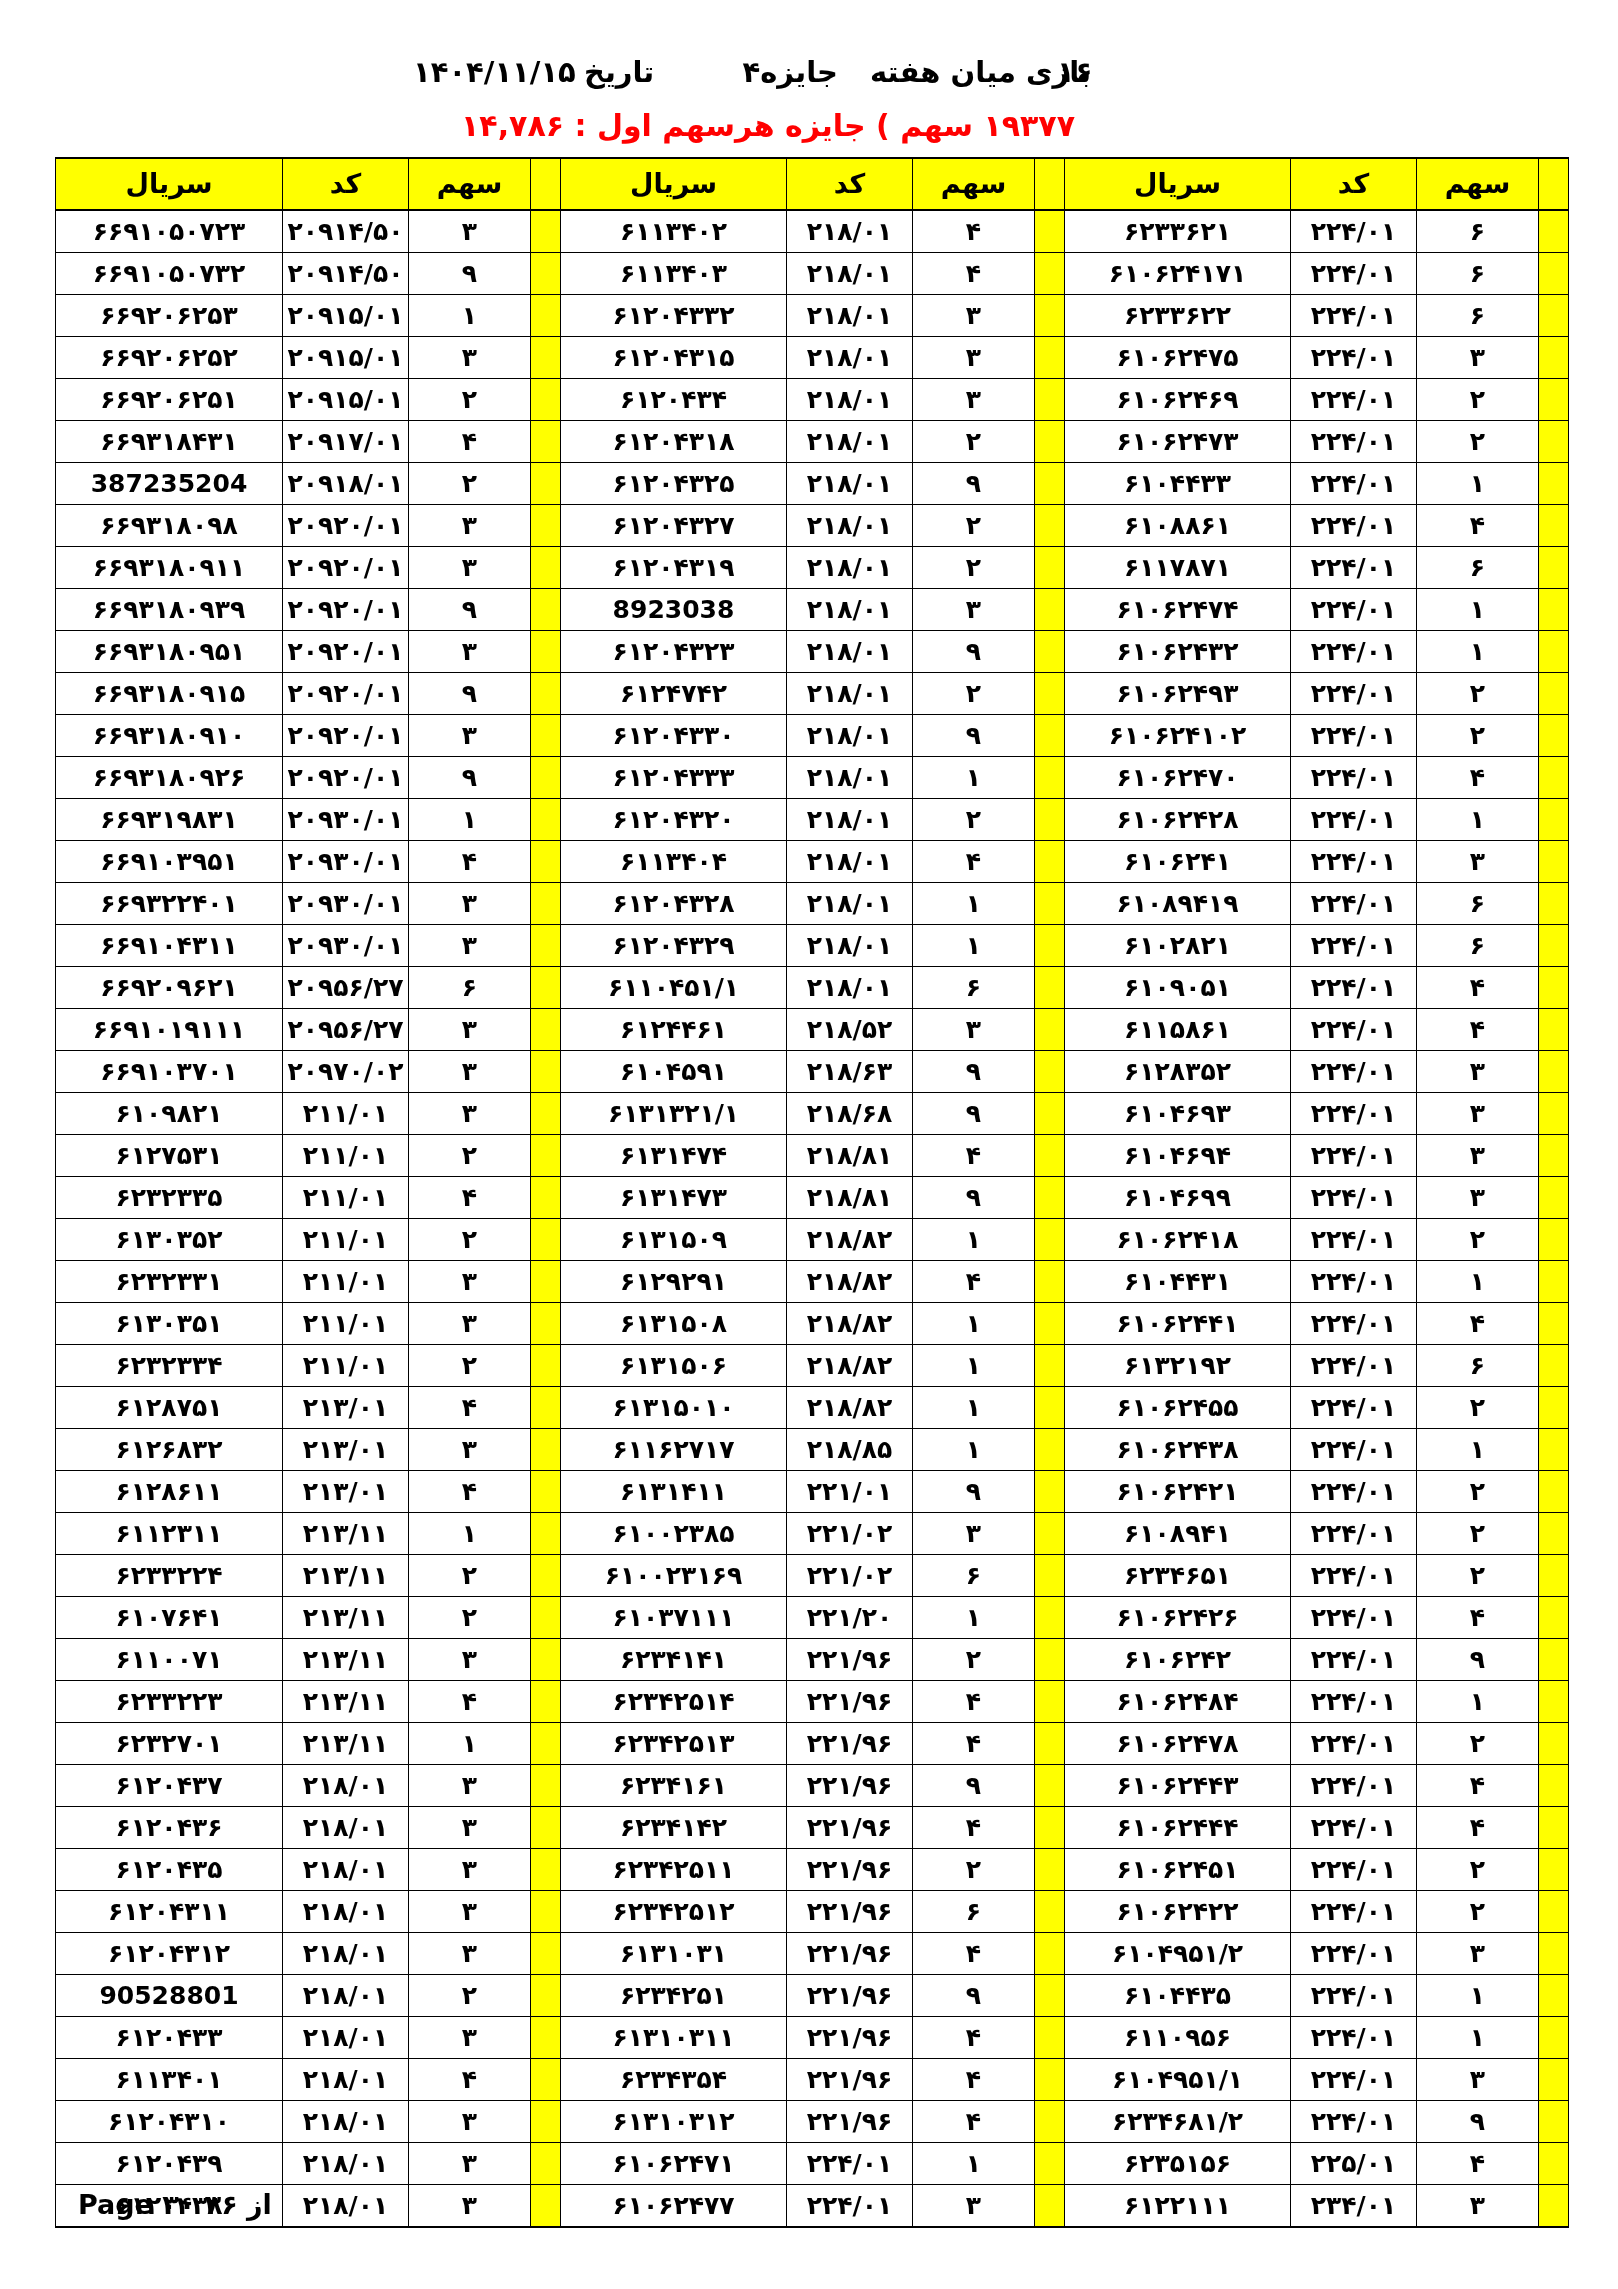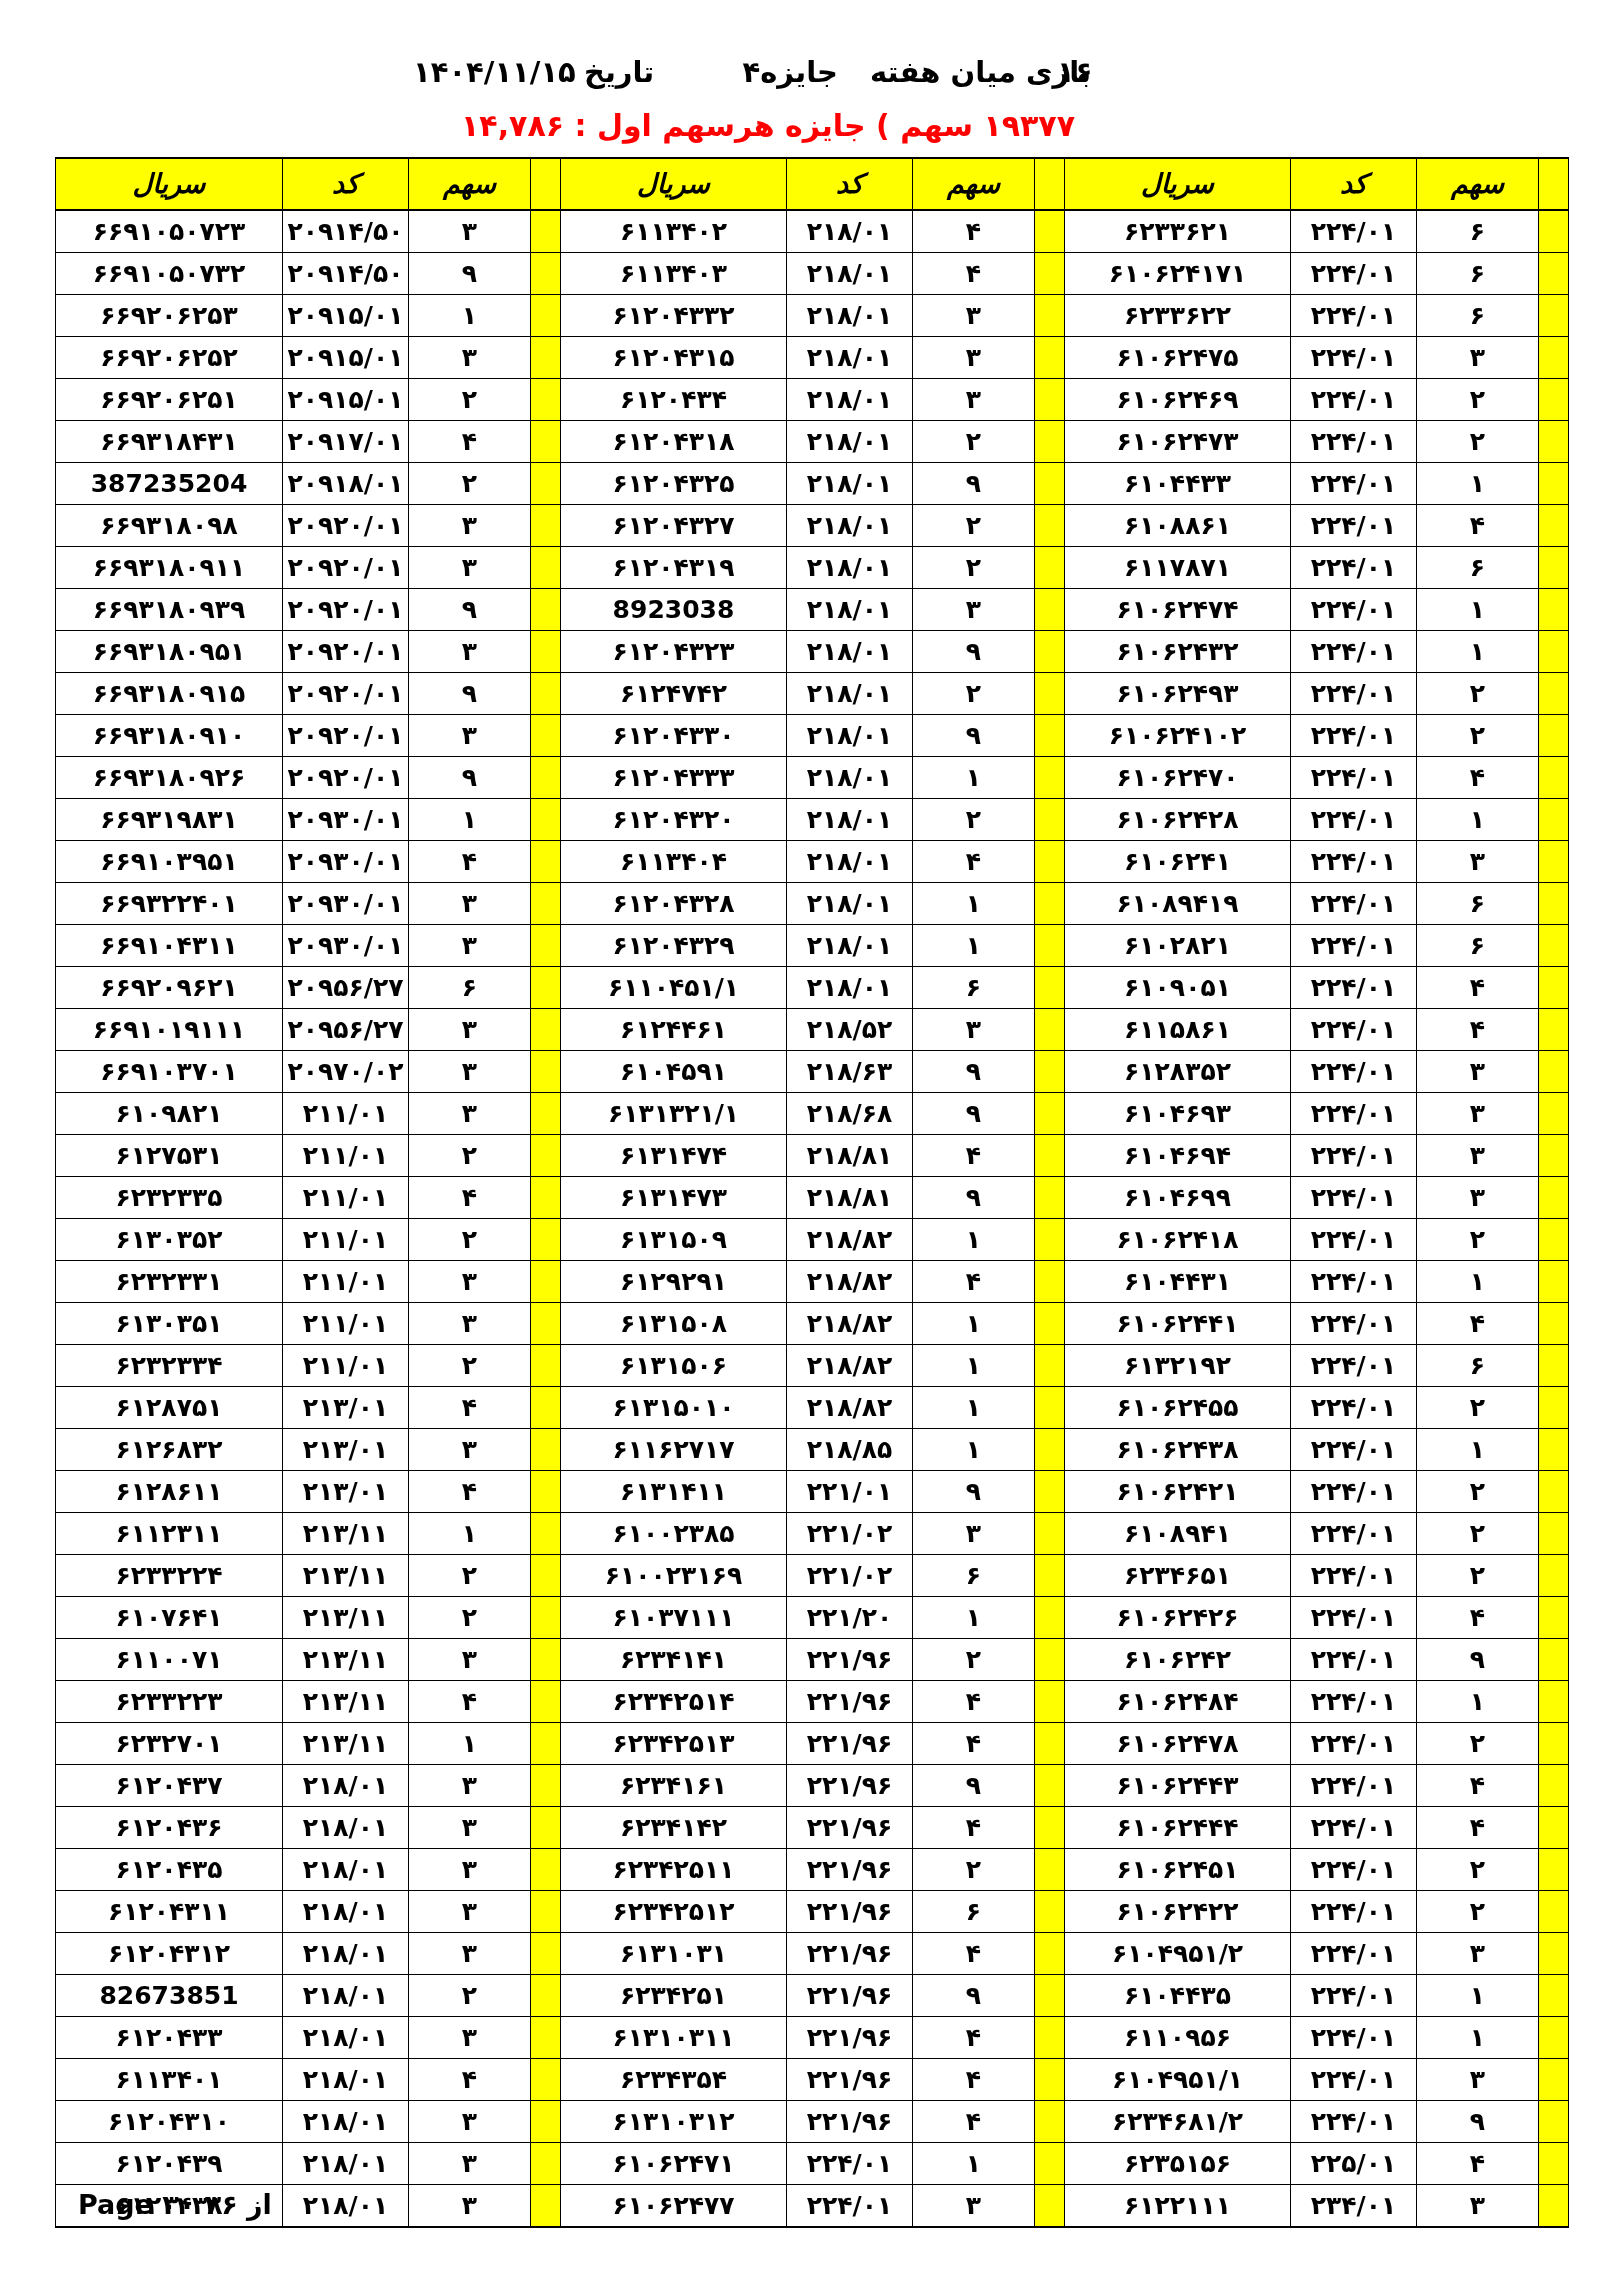--- a/index.html
+++ b/index.html
@@ -34,21 +34,21 @@
     display:grid;
     grid-template-columns:226px 126px 122px 30px 226px 126px 122px 30px 226px 126px 122px 30px;
     border-bottom:1.8px solid #000;
   }
   .trow:last-child{border-bottom:0;}
   .trow > div{
     border-left:0.9px solid #000;
     text-align:center;direction:rtl;overflow:hidden;white-space:nowrap;
   }
   .trow > div:first-child{border-left:0;}
-  .head-row{height:50px;background:#ffff00;border-bottom:2.8px solid #000;font-style:italic;}
+  .head-row{height:50px;background:#ffff00;border-bottom:2.8px solid #000;}
   .head-row > div{line-height:50px;font-size:27px;}
   .body-row{height:41px;}
   .body-row > div{line-height:41px;font-size:25px;}
   .gap{background:#ffff00;}
 
   
   .footer-left{
     position:absolute;left:78px;top:2186px;height:37px;line-height:37px;
     font-size:27px;direction:ltr;white-space:nowrap;
   }
@@ -673,21 +673,21 @@
           <div>۶۱۳۱۰۳۱</div>
           <div>۲۲۱/۹۶</div>
           <div>۴</div>
           <div class="gap" style="background: rgb(255, 255, 0);"></div>
           <div>۶۱۰۴۹۵۱/۲</div>
           <div>۲۲۴/۰۱</div>
           <div>۳</div>
           <div class="gap" style="background: rgb(255, 255, 0);"></div>
         </div>
         <div class="trow body-row">
-          <div>82673851</div>
+          <div>90528801</div>
           <div>۲۱۸/۰۱</div>
           <div>۲</div>
           <div class="gap" style="background: rgb(255, 255, 0);"></div>
           <div>۶۲۳۴۲۵۱</div>
           <div>۲۲۱/۹۶</div>
           <div>۹</div>
           <div class="gap" style="background: rgb(255, 255, 0);"></div>
           <div>۶۱۰۴۴۳۵</div>
           <div>۲۲۴/۰۱</div>
           <div>۱</div>

